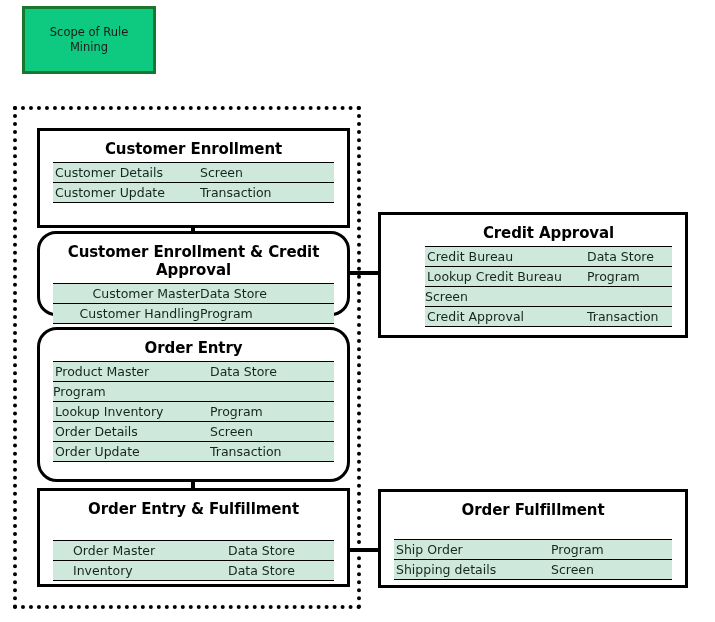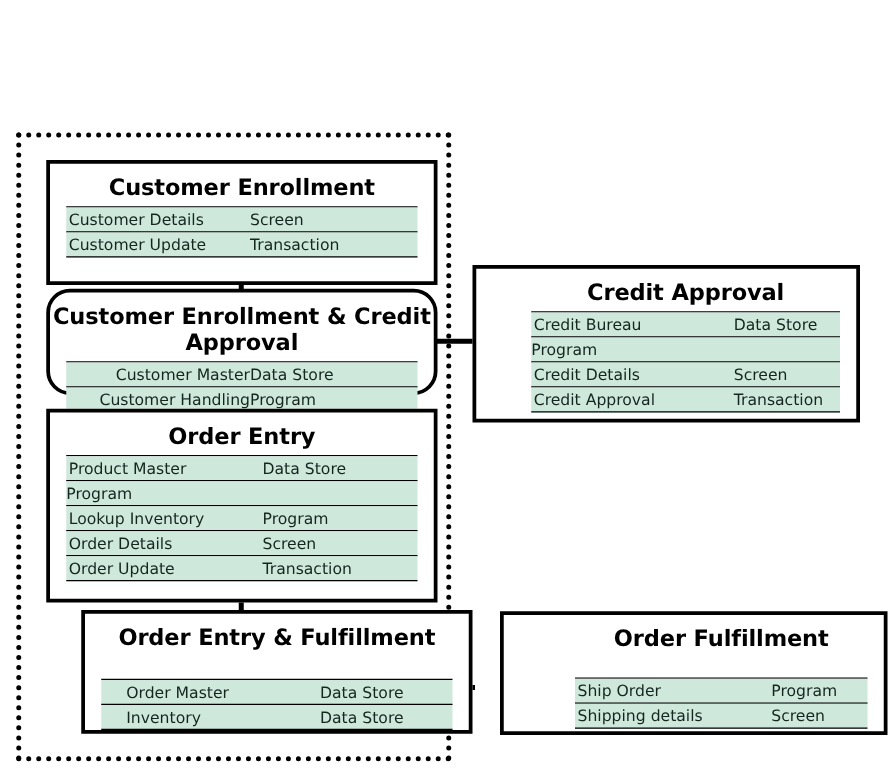--- a/index.html
+++ b/index.html
@@ -73,21 +73,21 @@
     position: absolute;
     background: #ffffff;
     border: 3px solid #000000;
     box-sizing: border-box;
     z-index: 3;
     padding: 0;
   }
   .box-title {
     text-align: center;
     font-weight: bold;
-    font-size: 18px;
+    font-size: 15px;
     color: #000000;
     padding-top: 9px;
     padding-bottom: 4px;
     letter-spacing: -0.1px;
   }
   .rows {
     margin: 0 13px 0 13px;
     border-top: 1.5px solid #000000;
   }
   .row {
@@ -111,24 +111,24 @@
   
   .conn {
     position: absolute;
     background: #000000;
     z-index: 2;
   }
 
   
   #box-customer-enrollment   { left: 37px;  top: 128px; width: 313px; height: 100px; }
   #box-ce-credit-approval    { left: 37px;  top: 231px; width: 313px; height: 85px; border-radius: 19px;  }
-  #box-order-entry           { left: 37px;  top: 327px; width: 313px; height: 155px; }
-  #box-order-entry-fulfil    { left: 37px;  top: 488px; width: 313px; height: 99px; margin-left: 28px;  }
+  #box-order-entry           { left: 37px;  top: 327px; width: 313px; height: 155px; border-radius: 20px; }
+  #box-order-entry-fulfil    { left: 37px;  top: 488px; width: 313px; height: 99px;  }
   #box-credit-approval       { left: 378px; top: 212px; width: 310px; height: 126px; padding-left: 31px; }
-  #box-order-fulfillment     { left: 400px; top: 489px; width: 310px; height: 99px; padding-left: 44px;  }
+  #box-order-fulfillment     { left: 378px; top: 489px; width: 310px; height: 99px;  }
 
   
   #box-customer-enrollment .cell-name { width: 145px; }
   #box-ce-credit-approval  .cell-name { width: 145px; text-align: right; }
   #box-order-entry         .cell-name { width: 155px; }
   #box-order-entry-fulfil  .cell-name { width: 155px; padding-left: 20px; }
   #box-credit-approval     .cell-name { width: 160px; }
   #box-order-fulfillment   .cell-name { width: 155px; }
 </style>
 </head>
@@ -139,20 +139,24 @@
   <div class="scope-boundary"></div>
 
   <div class="conn" style="left:191px; top:226px; width:4px; height:8px;"></div>
 
   <div class="conn" style="left:348px; top:271px; width:32px; height:4px;"></div>
 
   <div class="conn" style="left:191px; top:480px; width:4px; height:10px;"></div>
 
   <div class="conn" style="left:348px; top:548px; width:32px; height:4px;"></div>
 
+  <div class="callout">
+    <div class="callout-label">Scope of Rule
+Mining</div>
+  </div>
   <svg class="callout-tail" width="60" height="42" viewBox="0 0 60 42" style="left:88px; top:70px; position:absolute; z-index:4;">
     <polygon points="2,2 58,2 36,40 20,20 12,24" fill="#0ec980" stroke="#17772f" stroke-width="3"></polygon>
     <rect x="2" y="0" width="56" height="6" fill="#0ec980"></rect>
   </svg>
 
   <div class="box" id="box-customer-enrollment">
     <div class="box-title">Customer Enrollment</div>
     <div class="rows">
       <div class="row">
         <span class="cell-name">Customer Details</span>
@@ -219,24 +223,24 @@
   </div>
 
   <div class="box" id="box-credit-approval">
     <div class="box-title">Credit Approval</div>
     <div class="rows">
       <div class="row">
         <span class="cell-name">Credit Bureau</span>
         <span class="cell-type">Data Store</span>
       </div>
       <div class="row">
-        <span class="cell-type">Program</span>
-      </div>
-      <div class="row">
-        <span class="cell-name">Credit Details</span>
+        <span class="cell-name">Lookup Credit Bureau</span>
+        <span class="cell-type">Program</span>
+      </div>
+      <div class="row">
         <span class="cell-type">Screen</span>
       </div>
       <div class="row">
         <span class="cell-name">Credit Approval</span>
         <span class="cell-type">Transaction</span>
       </div>
     </div>
   </div>
 
   <div class="box" id="box-order-fulfillment">

